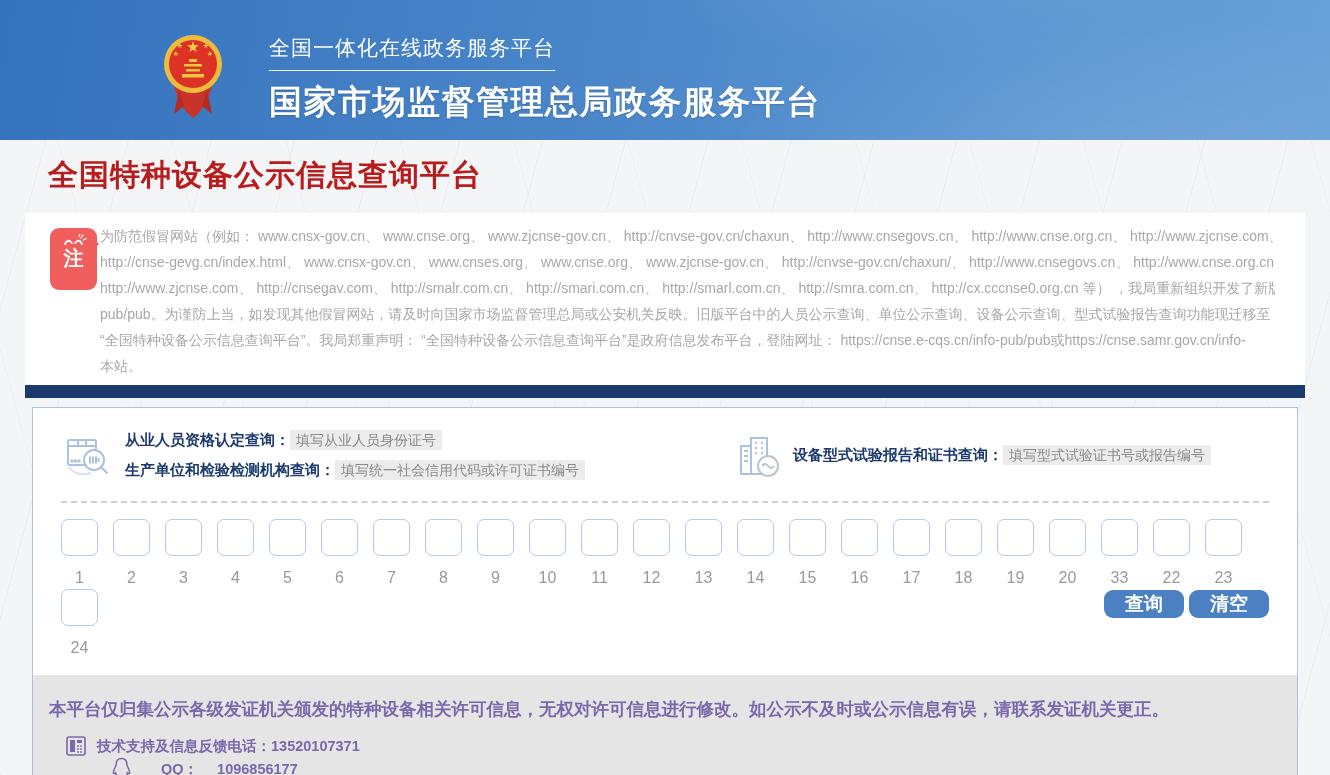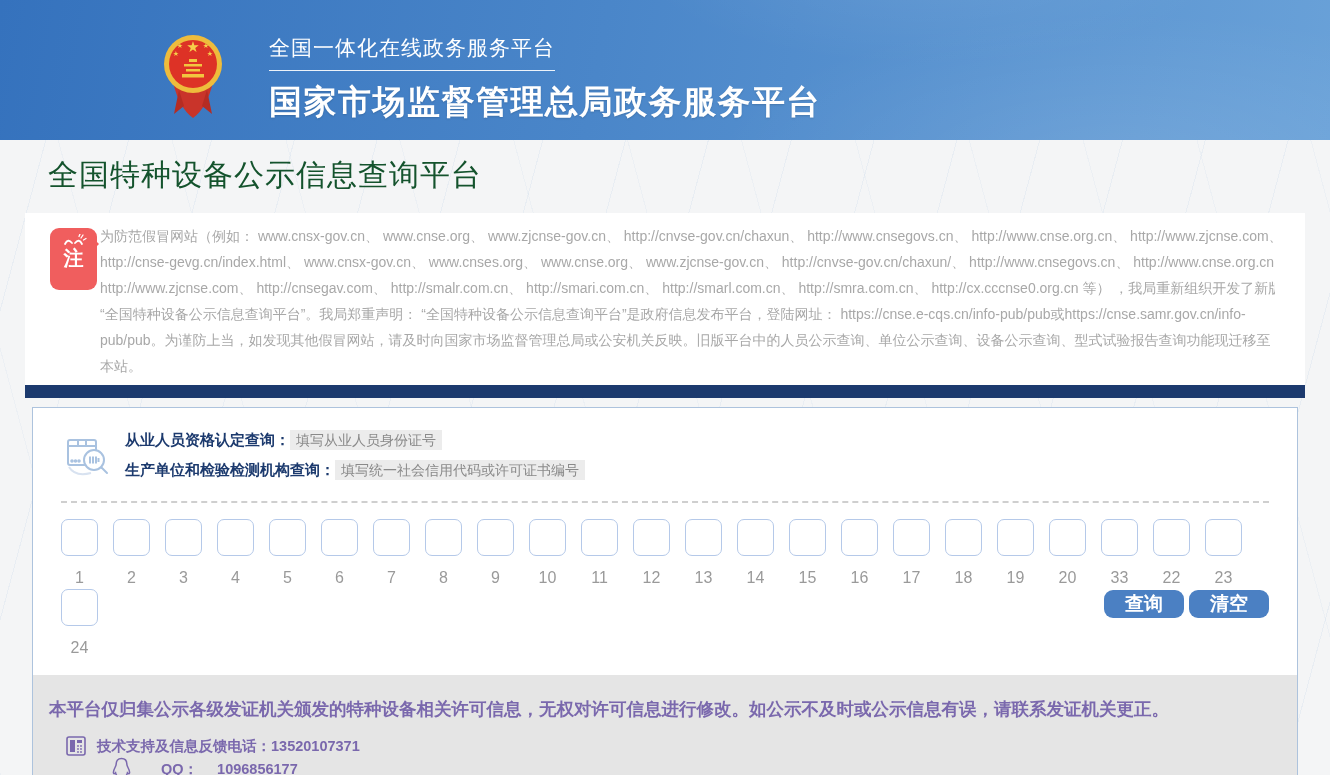--- a/index.html
+++ b/index.html
@@ -38,21 +38,21 @@
     border-bottom:1px solid rgba(255,255,255,0.9);
   }
   .main-title {
     color:#fff; font-size:33px; font-weight:bold; letter-spacing:1.5px;
     margin-top:9px; text-shadow:0 1px 2px rgba(0,0,0,0.15);
   }
 
   
   .page-title {
     padding:15px 0 17px 48px;
-    color:#14532d; font-size:30px; font-weight:normal; letter-spacing:1px;
+    color:#b91c1c; font-size:30px; font-weight:bold; letter-spacing:1px;
   }
 
   
   .notice-card {
     margin:0 25px; background:#fff; position:relative;
     padding:10px 30px 6px 75px; min-height:164px;
   }
   .notice-badge {
     position:absolute; left:25px; top:15px; width:47px; height:62px;
     background:#f05e5e; border-radius:9px; color:#fff; text-align:center;
@@ -152,22 +152,22 @@
         <path d="M4 10 Q7 4 11 9" stroke="#fff" stroke-width="1.8" fill="none" stroke-linecap="round"></path>
         <path d="M14 9 Q18 4 21 10" stroke="#fff" stroke-width="1.8" fill="none" stroke-linecap="round"></path>
         <path d="M20 4 L22 1 M22.5 6 L25 4.5 M18 2.5 L19 0" stroke="#fff" stroke-width="1.3" fill="none" stroke-linecap="round"></path>
       </svg>
       <span class="badge-char">注</span>
     </div>
     <div class="notice-text">
         <div>为防范假冒网站（例如： www.cnsx-gov.cn、 www.cnse.org、 www.zjcnse-gov.cn、 http://cnvse-gov.cn/chaxun、 http://www.cnsegovs.cn、 http://www.cnse.org.cn、 http://www.zjcnse.com、</div>
         <div>http://cnse-gevg.cn/index.html、 www.cnsx-gov.cn、 www.cnses.org、 www.cnse.org、 www.zjcnse-gov.cn、 http://cnvse-gov.cn/chaxun/、 http://www.cnsegovs.cn、 http://www.cnse.org.cn、</div>
         <div>http://www.zjcnse.com、 http://cnsegav.com、 http://smalr.com.cn、 http://smari.com.cn、 http://smarl.com.cn、 http://smra.com.cn、 http://cx.cccnse0.org.cn 等） ，我局重新组织开发了新版</div>
+        <div>pub/pub。为谨防上当，如发现其他假冒网站，请及时向国家市场监督管理总局或公安机关反映。旧版平台中的人员公示查询、单位公示查询、设备公示查询、型式试验报告查询功能现迁移至</div>
         <div>“全国特种设备公示信息查询平台”。我局郑重声明： “全国特种设备公示信息查询平台”是政府信息发布平台，登陆网址： https://cnse.e-cqs.cn/info-pub/pub或https://cnse.samr.gov.cn/info-</div>
-        <div>pub/pub。为谨防上当，如发现其他假冒网站，请及时向国家市场监督管理总局或公安机关反映。旧版平台中的人员公示查询、单位公示查询、设备公示查询、型式试验报告查询功能现迁移至</div>
         <div>本站。</div>
       </div>
   </div>
 
   <div class="navy-bar"></div>
 
   <div class="query-card">
 
     <div class="labels-row">
       <div class="q-left">
@@ -183,20 +183,33 @@
           <path d="M29 23.5 L29 30.5 M32 23.5 L32 30.5 M35 23.5 L35 30.5 M37.5 25 L37.5 29"></path>
           <path d="M40.5 34.5 L46 40" stroke-linecap="round"></path>
         </svg>
         <div class="q-lines">
           <div class="q-line">
             <span class="q-label">从业人员资格认定查询：</span><span class="q-hint">填写从业人员身份证号</span>
           </div>
           <div class="q-line">
             <span class="q-label">生产单位和检验检测机构查询：</span><span class="q-hint">填写统一社会信用代码或许可证书编号</span>
           </div>
+        </div>
+      </div>
+      <div class="q-right">
+        <svg class="q-icon" width="46" height="44" viewBox="0 0 46 44" fill="none" stroke="#a9c2e0" stroke-width="2">
+          <rect x="6" y="12" width="10" height="28"></rect>
+          <rect x="16" y="4" width="16" height="36"></rect>
+          <path d="M9 17 h4 M9 22 h4 M9 27 h4"></path>
+          <path d="M20 9 h2 M26 9 h2 M20 14 h2 M26 14 h2 M20 19 h2 M26 19 h2"></path>
+          <circle cx="33" cy="32" r="10" fill="#fff" stroke="#b9c4ce"></circle>
+          <path d="M27 32 Q30 28 33 32 Q36 36 39 32" stroke="#b9c4ce"></path>
+        </svg>
+        <div class="q-line">
+          <span class="q-label">设备型式试验报告和证书查询：</span><span class="q-hint">填写型式试验证书号或报告编号</span>
         </div>
       </div>
     </div>
 
     <div class="dashed-sep"></div>
 
     <div class="boxes-area">
       <div class="box-row1" id="box-row1">
           <div class="cell"><input maxlength="1" style=""><div class="num">1</div></div>
           <div class="cell"><input maxlength="1" style=""><div class="num">2</div></div>

